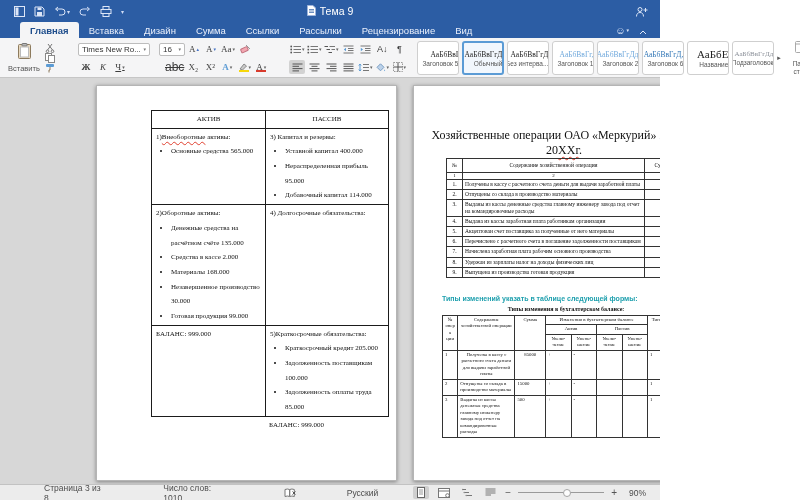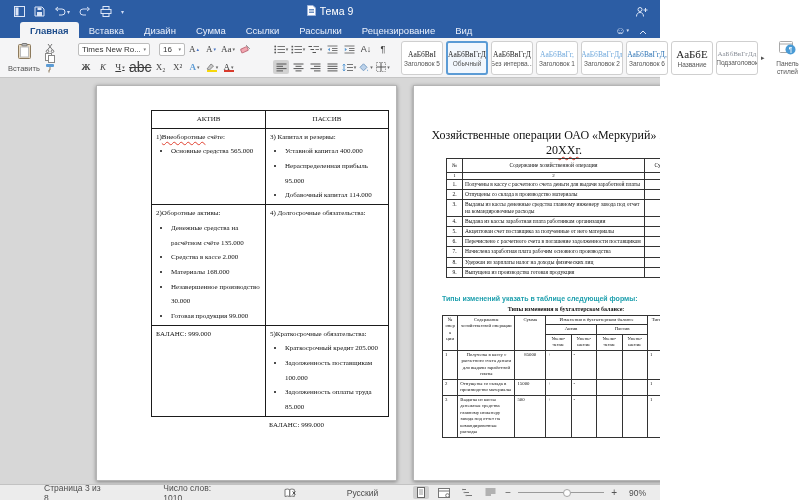--- a/index.html
+++ b/index.html
@@ -35,29 +35,29 @@
   .rbtn.active{background:#d2d2d2;}
   .rbtn .caret,.dropc{font-size:5px;color:#666;margin-left:1px;}
   .serifb{font-family:"Liberation Serif","DejaVu Serif",serif;}
   .combo{height:13px;border:1px solid #bdbdbd;background:#fff;border-radius:2px;font-size:8px;color:#333;display:flex;align-items:center;padding:0 3px;justify-content:space-between;}
   .combo .caret{font-size:5px;color:#777;}
   .paste{width:32px;display:flex;flex-direction:column;align-items:center;justify-content:center;gap:1px;cursor:default;}
   .paste-lbl{font-size:7.5px;color:#555;}
   .clipcol{display:flex;flex-direction:column;justify-content:space-between;padding:2px 0 2px 2px;}
   .arr-up::after{content:"▴";color:#4472c4;font-size:5px;vertical-align:4px;margin-left:1px;}
   .arr-dn::after{content:"▾";color:#4472c4;font-size:5px;vertical-align:4px;margin-left:1px;}
-  .strike{text-decoration:line-through;font-size:14px;}
+  .strike{text-decoration:line-through;font-size:12px;margin-left:36px;}
   .fx{color:#5b9bd5;font-weight:700;}
   .fcol{position:relative;}
   .fcol .bar{position:absolute;left:3px;right:3px;bottom:2px;height:2px;background:#d83b2d;}
   .hl .bar{position:absolute;left:3px;right:3px;bottom:2px;height:2px;background:#f6d70c;}
   .hl{position:relative;}
   
   .styles{display:flex;align-items:center;gap:3px;margin-left:2px;}
-  .card{width:42px;height:34px;background:#fff;border:1px solid #cfcfcf;border-radius:3px;display:flex;flex-direction:column;align-items:center;justify-content:center;overflow:hidden;cursor:default;flex:none;}
+  .card{width:42px;height:34px;background:#fff;border:1px solid #cfcfcf;border-radius:3px;display:flex;flex-direction:column;align-items:flex-end;justify-content:center;overflow:hidden;cursor:default;flex:none;}
   .card.sel{border:2px solid #5b9bd5;background:#f2f7fd;}
   .prev{font-family:"Liberation Serif","DejaVu Serif",serif;font-size:7.5px;white-space:nowrap;color:#222;}
   .prev.b1{color:#6fa8dc}.prev.b2{color:#6fa8dc}.prev.b3{color:#2e74b5}
   .prev.big{font-size:11px}.prev.mut{color:#8a8f98;font-size:7px}
   .lbl{font-size:6.5px;color:#555;margin-top:1px;white-space:nowrap;}
   .more{font-size:7px;color:#555;}
   .panebtn{width:40px;display:flex;flex-direction:column;align-items:center;justify-content:center;gap:1px;cursor:default;}
   .panebtn .lbl2{font-size:6.5px;color:#555;text-align:center;line-height:1.15;}
 
   
@@ -414,21 +414,21 @@
               <col style="width:114px">
               <col style="width:123px">
             </colgroup>
           <tbody>
               <tr>
             <th>АКТИВ</th>
             <th>ПАССИВ</th>
           </tr>
           <tr>
             <td>
-              <span>1)</span><span class="misspell">Внеоборотные</span><span> счёте:</span>
+              <span>1)</span><span class="misspell">Внеоборотные</span><span> активы:</span>
               <ul>
                     <li>Основные средства 565.000</li>
                   </ul>
             </td>
             <td>
               <span>3) Капитал и резервы:</span>
               <ul>
                 <li>Уставной капитал 400.000</li>
                 <li>Нераспределенная прибыль 95.000</li>
                 <li>Добавочный капитал 114.000</li>

